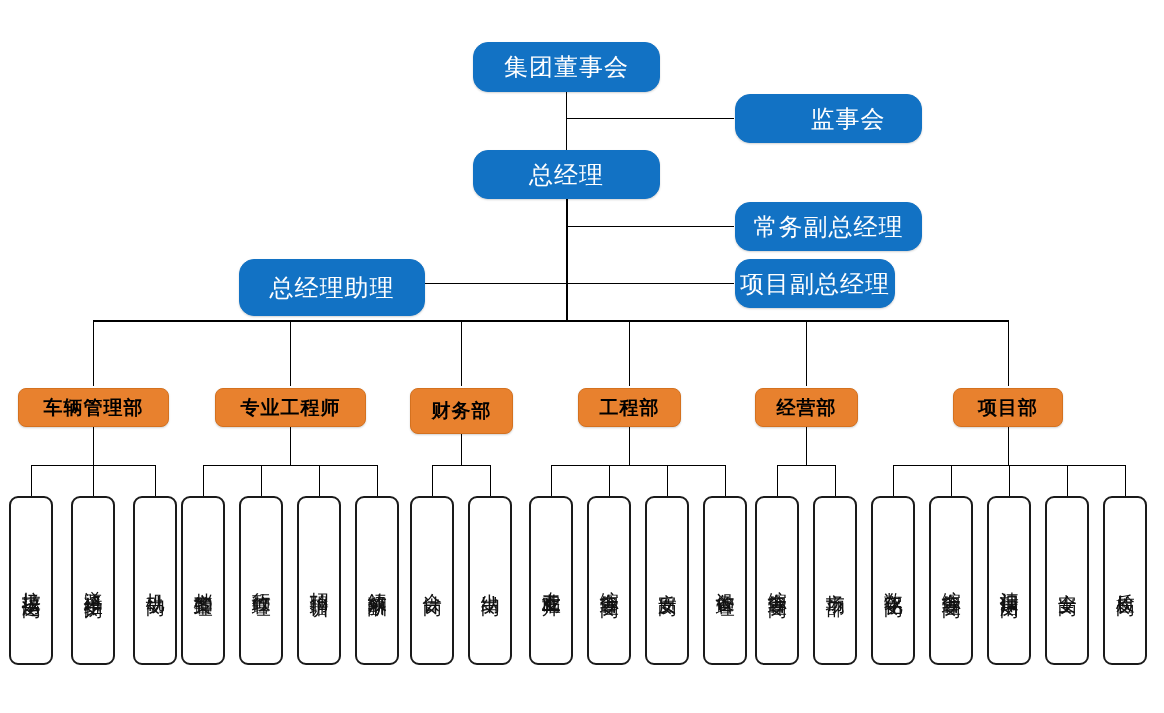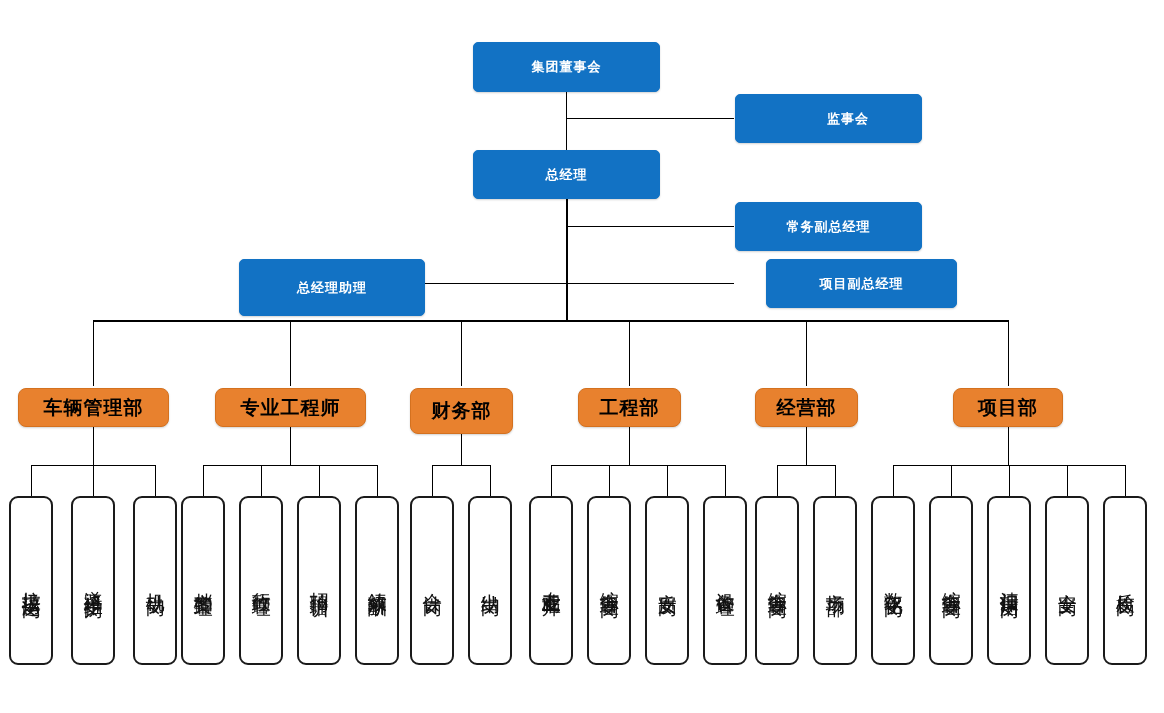--- a/index.html
+++ b/index.html
@@ -10,22 +10,22 @@
   .ln{position:absolute;background:#000;}
   .ln.h{height:1px;}
   .ln.v{width:1px;}
   .ln.thick-h{height:2px;}
   .ln.thick-v{width:2px;}
 
   
   .node{position:absolute;box-sizing:border-box;display:flex;align-items:center;
         justify-content:center;text-align:center;}
 
-  .blue{background:#1272C4;border:1px solid #1272C4;border-radius:5px;color:#ffffff;
-        font-size:13px;font-weight:700;letter-spacing:1px;
+  .blue{background:#1272C4;border:1px solid #1272C4;border-radius:15px;color:#ffffff;
+        font-size:24px;font-weight:400;letter-spacing:1px;
         box-shadow:0 1px 2px rgba(0,0,0,.18);}
 
   .orange{background:#E8812E;border:1px solid #D4711F;border-radius:8px;color:#000000;
           font-size:19px;font-weight:600;letter-spacing:1px;
           box-shadow:0 1px 2px rgba(0,0,0,.18);}
 
   .vert{background:#ffffff;border:2px solid #1a1a1a;border-radius:9px;color:#111111;
         font-size:19px;font-weight:500;line-height:1.07;
         writing-mode:vertical-rl;text-orientation:upright;
         letter-spacing:2px;padding:6px 0;}
@@ -94,21 +94,21 @@
   <div class="ln v" style="left:1125px;top:465px;height:31px;"></div>
 
   <div class="node blue" style="left:473px;top:42px;width:187px;height:50px;">集团董事会</div>
 
   <div class="node blue" style="left:735px;top:94px;width:187px;height:49px;padding-left:39px;">监事会</div>
 
   <div class="node blue" style="left:473px;top:150px;width:187px;height:49px;">总经理</div>
 
   <div class="node blue" style="left:735px;top:202px;width:187px;height:49px;">常务副总经理</div>
 
-  <div class="node blue" style="left:735px;top:259px;width:191px;height:49px;margin-left:31px;">项目副总经理</div>
+  <div class="node blue" style="left:735px;top:259px;width:160px;height:49px;">项目副总经理</div>
 
   <div class="node blue" style="left:239px;top:259px;width:186px;height:57px;">总经理助理</div>
 
   <div class="node orange" style="left:18px;top:388px;width:151px;height:39px;">车辆管理部</div>
 
   <div class="node orange" style="left:215px;top:388px;width:151px;height:39px;">专业工程师</div>
 
   <div class="node orange" style="left:410px;top:388px;width:103px;height:46px;">财务部</div>
 
   <div class="node orange" style="left:578px;top:388px;width:103px;height:39px;">工程部</div>

